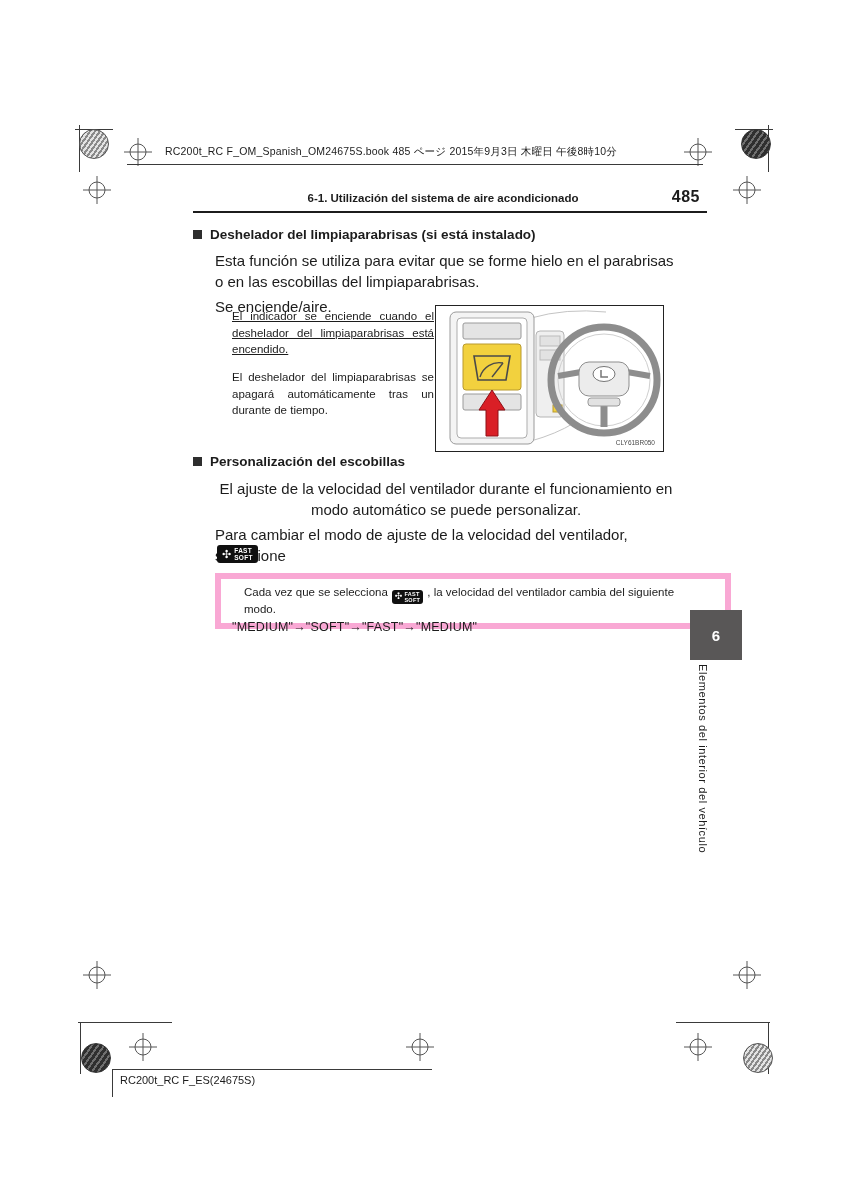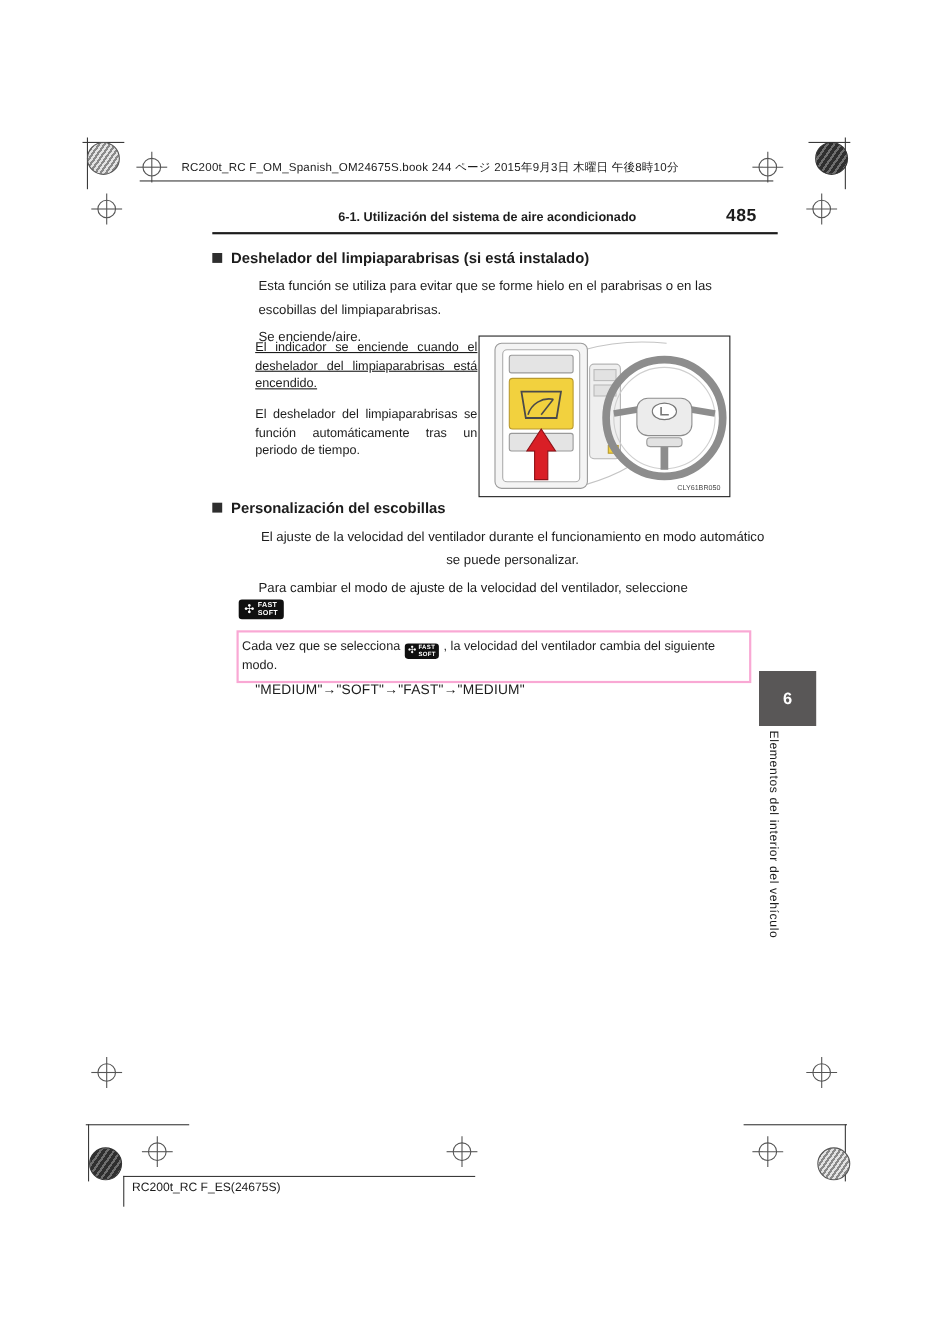--- a/index.html
+++ b/index.html
@@ -12,31 +12,31 @@
            background:repeating-linear-gradient(125deg,#8a8a8a 0 2px,#e3e3e3 2px 4px);}
   .darkc{width:28px;height:28px;border-radius:50%;border:1px solid #333;
          background:repeating-linear-gradient(125deg,#2f2f2f 0 3px,#6f6f6f 3px 5px);}
   .print-info{font-size:10.5px;white-space:nowrap;letter-spacing:0.2px;}
   .chapter-title{font-size:11.5px;font-weight:bold;}
   .page-num{font-size:16px;font-weight:bold;letter-spacing:0.5px;}
   .rule{height:1.5px;background:#1c1c1c;}
   .sec-head{display:flex;align-items:center;gap:8px;}
   .sq{width:9px;height:9px;background:#2e2e2e;flex:0 0 auto;}
   .sec-title{font-size:13.5px;font-weight:bold;}
-  .body-text{font-size:12px;line-height:21px;margin-left:20px;}
+  .body-text{font-size:15px;line-height:21px;}
   .small-text{font-size:11.5px;line-height:16.5px;text-align:justify;}
   .figure{border:1px solid #222;background:#fff;}
   .fan-btn{display:inline-flex;align-items:center;background:#101010;color:#fff;
            border-radius:3px;padding:2px 5px;gap:3px;}
   .fan-btn .fg{font-size:11px;line-height:11px;}
   .fan-btn .fl{display:flex;flex-direction:column;font-size:6.5px;line-height:7px;font-weight:bold;letter-spacing:0.3px;}
   .fan-btn.sm{padding:1px 3px;gap:2px;margin:0 4px;transform:translateY(3px);}
   .fan-btn.sm .fg{font-size:9px;line-height:9px;}
   .fan-btn.sm .fl{font-size:5.5px;line-height:6px;}
-  .note-box{border:2px solid #f9a8d4;padding:5px 3px;font-size:11.5px;line-height:17px;}
+  .note-box{border:6px solid #f9a8d4;padding:5px 23px;font-size:11.5px;line-height:17px;}
   .seq{font-size:12.5px;letter-spacing:0.2px;}
   .tab6{width:52px;height:50px;background:#595757;color:#fff;display:flex;
         align-items:center;justify-content:center;font-size:15px;font-weight:bold;}
   .vert-label{writing-mode:vertical-rl;font-size:11px;letter-spacing:0.6px;}
   .footer-code{font-size:11px;text-align:center;}
   .reg{overflow:visible;}
 </style>
 </head>
 <body>
 
@@ -62,36 +62,36 @@
   <circle cx="14" cy="14" r="8" fill="none" stroke="#555" stroke-width="1"></circle>
     <line x1="0" y1="14" x2="28" y2="14" stroke="#555" stroke-width="1"></line>
     <line x1="14" y1="0" x2="14" y2="28" stroke="#555" stroke-width="1"></line>
 </svg>
 <svg class="abs reg" style="left:733px;top:176px;" width="28" height="28" viewBox="0 0 28 28">
   <circle cx="14" cy="14" r="8" fill="none" stroke="#555" stroke-width="1"></circle>
     <line x1="0" y1="14" x2="28" y2="14" stroke="#555" stroke-width="1"></line>
     <line x1="14" y1="0" x2="14" y2="28" stroke="#555" stroke-width="1"></line>
 </svg>
 
-<div class="abs print-info" style="left:165px;top:145px;">RC200t_RC F_OM_Spanish_OM24675S.book  244 ページ  2015年9月3日 木曜日 午後8時10分</div>
+<div class="abs print-info" style="left:165px;top:145px;">RC200t_RC F_OM_Spanish_OM24675S.book  485 ページ  2015年9月3日 木曜日 午後8時10分</div>
 <div class="abs hline" style="left:127px;top:164px;width:576px;"></div>
 
 <div class="abs chapter-title" style="left:243px;top:192px;width:400px;text-align:center;">6-1. Utilización del sistema de aire acondicionado</div>
-<div class="abs page-num" style="left:648px;top:188px;width:52px;text-align:center;">485</div>
+<div class="abs page-num" style="left:648px;top:188px;width:52px;text-align:right;">485</div>
 <div class="abs rule" style="left:193px;top:211px;width:514px;"></div>
 
 <div class="abs sec-head" style="left:193px;top:227px;">
   <span class="sq"></span>
   <span class="sec-title">Deshelador del limpiaparabrisas (si está instalado)</span>
 </div>
 
 <div class="abs body-text" style="left:215px;top:250px;width:462px;">Esta función se utiliza para evitar que se forme hielo en el parabrisas o en las escobillas del limpiaparabrisas.</div>
 <div class="abs body-text" style="left:215px;top:296px;width:220px;">Se enciende/aire.</div>
 <div class="abs small-text" style="left:232px;top:308px;width:202px;text-decoration:underline;">El indicador se enciende cuando el deshelador del limpiaparabrisas está encendido.</div>
-<div class="abs small-text" style="left:232px;top:369px;width:202px;">El deshelador del limpiaparabrisas se función automáticamente tras un periodo de tiempo.</div>
+<div class="abs small-text" style="left:232px;top:369px;width:202px;">El deshelador del limpiaparabrisas se apagará automáticamente tras un durante de tiempo.</div>
 
 <div class="abs figure" style="left:435px;top:305px;width:227px;height:145px;">
   <svg width="225" height="143" viewBox="0 0 225 143">
     <path d="M95,12 Q130,2 170,6" stroke="#c4c4c4" fill="none"></path>
     <path d="M95,135 Q120,128 138,117" stroke="#c4c4c4" fill="none"></path>
     <rect x="100" y="25" width="28" height="86" rx="4" fill="#efefef" stroke="#b5b5b5"></rect>
     <rect x="104" y="30" width="20" height="10" fill="#e2e2e2" stroke="#bbbbbb"></rect>
     <rect x="104" y="44" width="20" height="10" fill="#e2e2e2" stroke="#bbbbbb"></rect>
     <rect x="117" y="99" width="9" height="7" fill="#f2d13e" stroke="#b99a2e"></rect>
     <circle cx="168" cy="74" r="53" fill="none" stroke="#8d8d8d" stroke-width="7"></circle>

